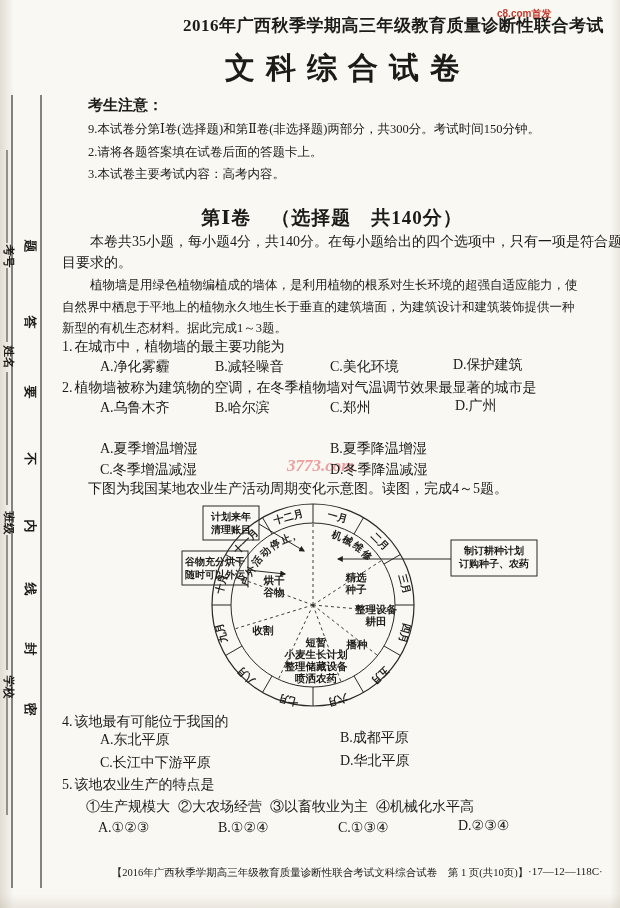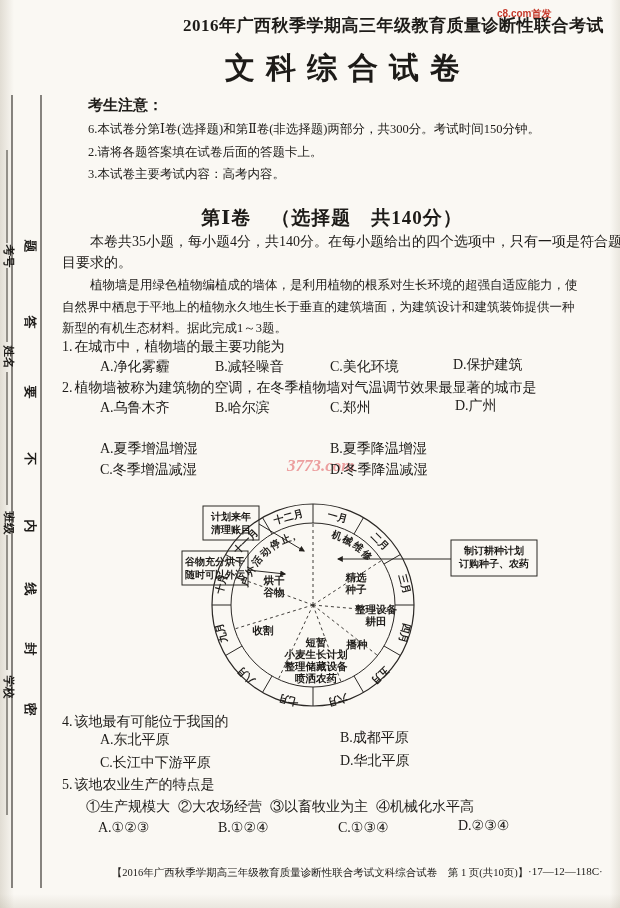--- a/index.html
+++ b/index.html
@@ -37,21 +37,21 @@
 
 <div class="page">
 
   <div class="abs wm-top">c8.com首发</div>
   <div class="abs wm-small">3773.com</div>
 
   <div class="abs title1 z2">2016年广西秋季学期高三年级教育质量诊断性联合考试</div>
   <div class="abs title2 z2">文科综合试卷</div>
 
   <div class="abs notice-h z2">考生注意：</div>
-  <div class="abs nline z2" style="left:88px;top:121px">6.本试卷分第Ⅰ卷(选择题)和第Ⅱ卷(非选择题)两部分，共300分。考试时间150分钟。</div>
+  <div class="abs nline z2" style="left:88px;top:121px">9.本试卷分第Ⅰ卷(选择题)和第Ⅱ卷(非选择题)两部分，共300分。考试时间150分钟。</div>
   <div class="abs nline z2" style="left:88px;top:144px">2.请将各题答案填在试卷后面的答题卡上。</div>
   <div class="abs nline z2" style="left:88px;top:166px">3.本试卷主要考试内容：高考内容。</div>
 
   <div class="abs sec-h z2">第Ⅰ卷　（选择题　共140分）</div>
   <div class="abs inst z2" style="left:90px;top:233px">本卷共35小题，每小题4分，共140分。在每小题给出的四个选项中，只有一项是符合题</div>
   <div class="abs inst z2" style="left:62px;top:254px">目要求的。</div>
 
   <div class="abs pass z2" style="left:90px;top:277px">植物墙是用绿色植物编植成的墙体，是利用植物的根系对生长环境的超强自适应能力，使</div>
   <div class="abs pass z2" style="left:62px;top:299px">自然界中栖息于平地上的植物永久地生长于垂直的建筑墙面，为建筑设计和建筑装饰提供一种</div>
   <div class="abs pass z2" style="left:62px;top:320px">新型的有机生态材料。据此完成1～3题。</div>
@@ -66,20 +66,21 @@
   <span class="abs ln z2" style="left:100px;top:399px">A.乌鲁木齐</span>
   <span class="abs ln z2" style="left:215px;top:399px">B.哈尔滨</span>
   <span class="abs ln z2" style="left:330px;top:399px">C.郑州</span>
   <span class="abs ln z2" style="left:455px;top:397px">D.广州</span>
 
   <span class="abs ln z2" style="left:100px;top:440px">A.夏季增温增湿</span>
   <span class="abs ln z2" style="left:330px;top:440px">B.夏季降温增湿</span>
   <span class="abs ln z2" style="left:100px;top:461px">C.冬季增温减湿</span>
   <span class="abs ln z2" style="left:330px;top:461px">D.冬季降温减湿</span>
 
+  <div class="abs ln z2" style="left:88px;top:480px">下图为我国某地农业生产活动周期变化示意图。读图，完成4～5题。</div>
 
   <div class="abs ln z2" style="left:62px;top:713px"><span class="qnum">4.</span><span>该地最有可能位于我国的</span></div>
   <span class="abs ln z2" style="left:100px;top:731px">A.东北平原</span>
   <span class="abs ln z2" style="left:340px;top:729px">B.成都平原</span>
   <span class="abs ln z2" style="left:100px;top:754px">C.长江中下游平原</span>
   <span class="abs ln z2" style="left:340px;top:752px">D.华北平原</span>
 
   <div class="abs ln z2" style="left:62px;top:776px"><span class="qnum">5.</span><span>该地农业生产的特点是</span></div>
   <div class="abs ln z2 stmt" style="left:86px;top:798px">
     <span>①生产规模大</span><span>②大农场经营</span><span>③以畜牧业为主</span><span>④机械化水平高</span>

